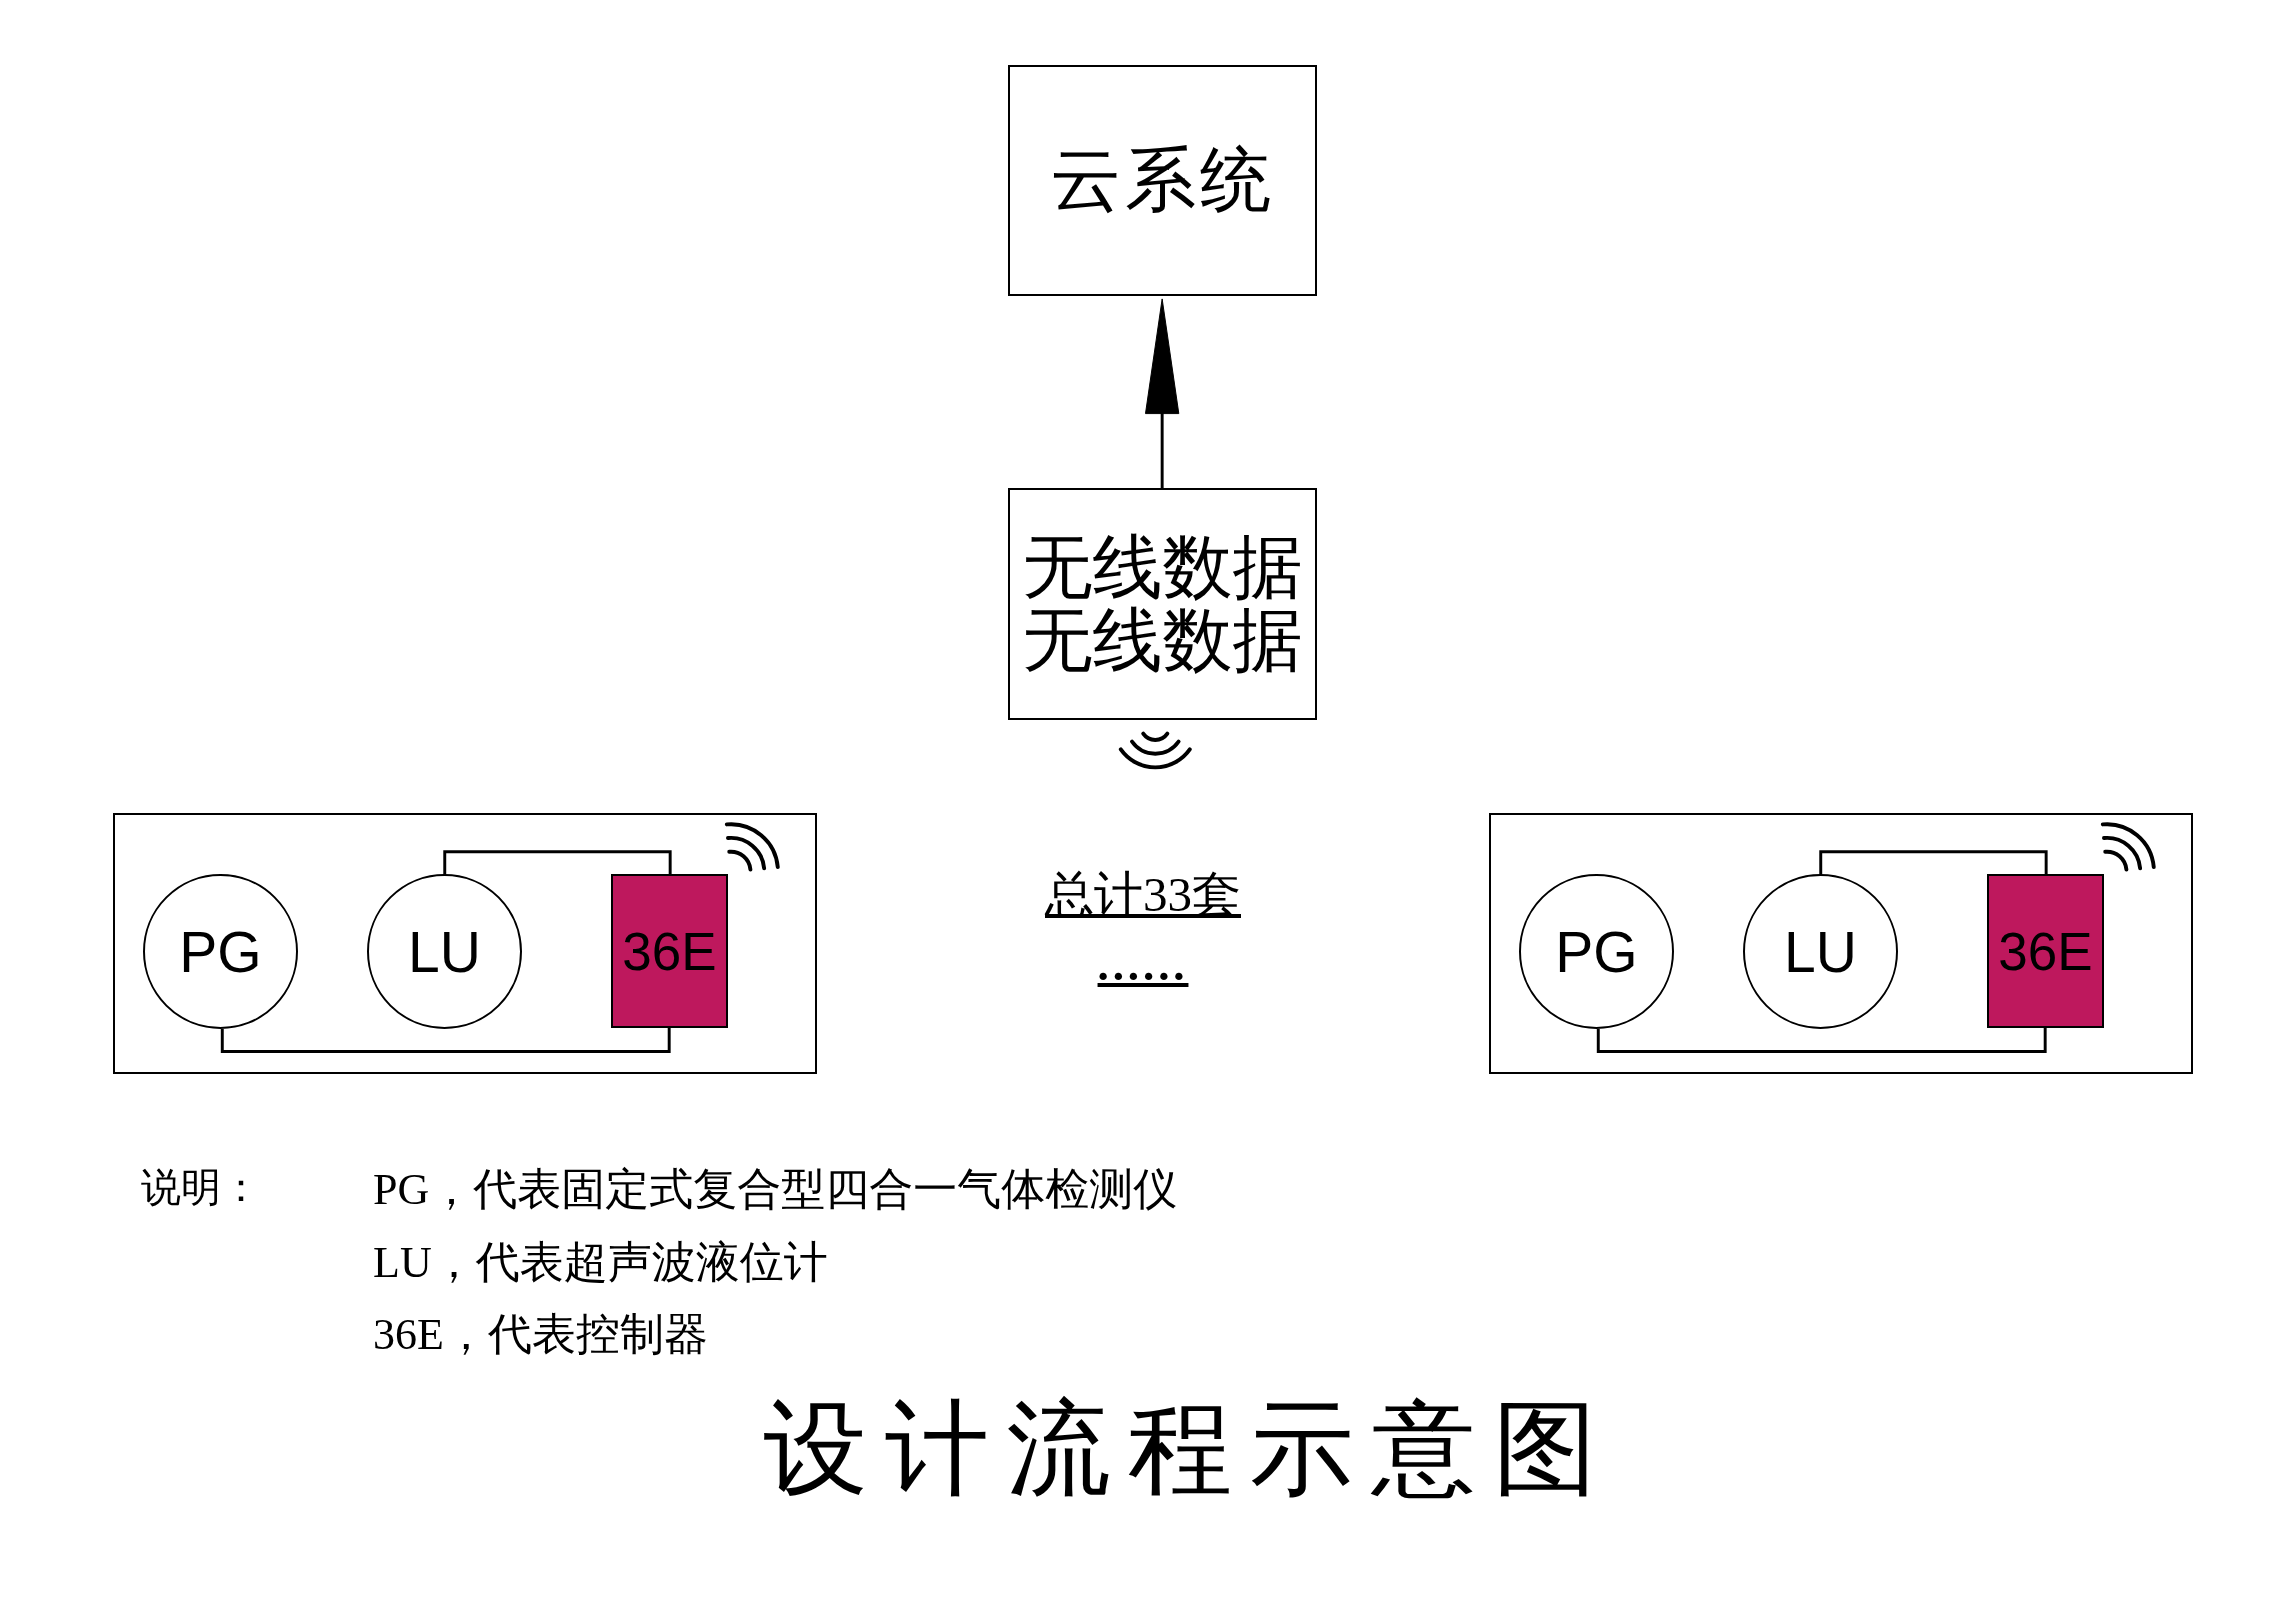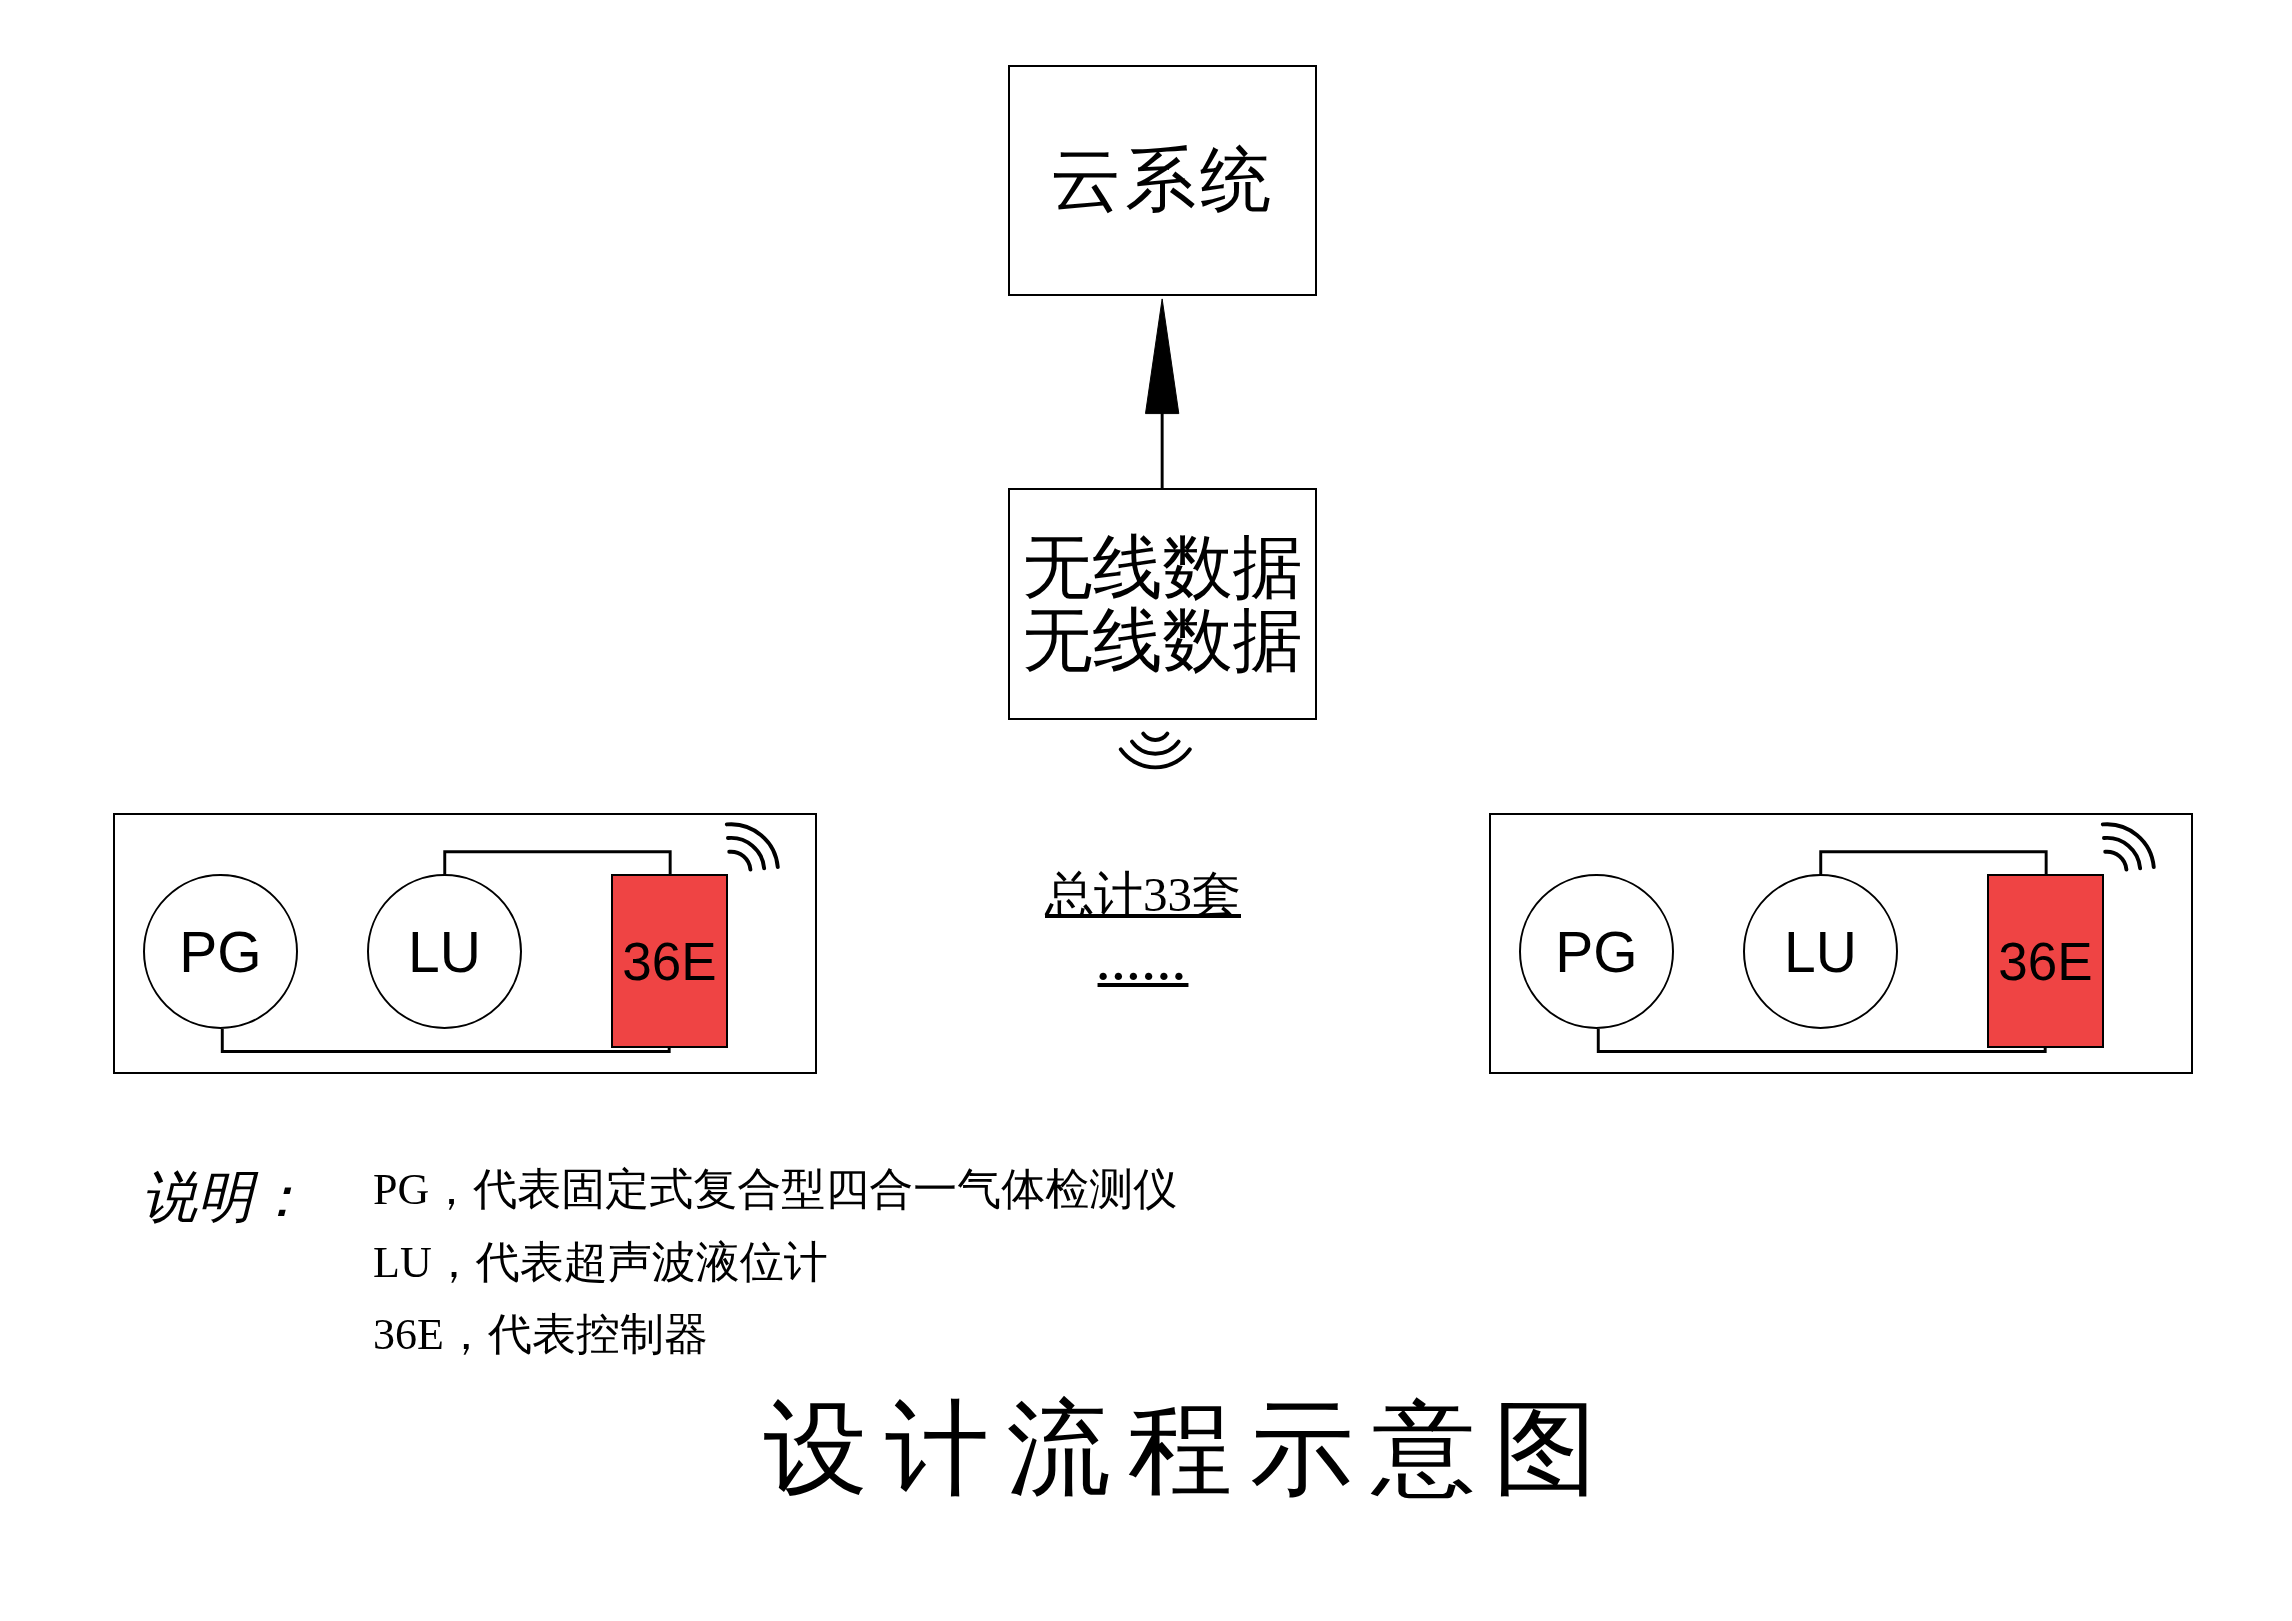--- a/index.html
+++ b/index.html
@@ -70,28 +70,28 @@
     font-family: "Liberation Sans", "DejaVu Sans", sans-serif;
     font-size: 57px;
     background: #ffffff;
   }
   .sensor-pg { left: 28px; }
   .sensor-lu { left: 252px; }
   .controller-rect {
     position: absolute;
     box-sizing: border-box;
     left: 496px; top: 59px;
-    width: 117px; height: 174px;
+    width: 117px; height: 154px;
     border: 2.9px solid #000000;
     display: flex;
     align-items: center;
     justify-content: center;
     font-family: "Liberation Sans", "DejaVu Sans", sans-serif;
     font-size: 53px;
-    background: #ef4444;
+    background: #be185d;
   }
   .count-note {
     position: absolute;
     left: 924px; top: 864px;
     width: 392px;
     text-align: center;
     text-decoration: underline;
   }
   .count-line {
     font-size: 49px;
@@ -100,22 +100,21 @@
   .count-dots {
     font-size: 45px;
     font-weight: bold;
     letter-spacing: 3.9px;
     line-height: 45px;
     margin-top: 17.6px;
   }
   .legend-label {
     position: absolute;
     left: 118px; top: 1160px;
-    font-size: 56px;
-    font-style: italic;
+    font-size: 40px;
   }
   .legend-item {
     position: absolute;
     left: 350px;
     font-size: 44px;
     white-space: nowrap;
   }
   .legend-item-1 { top: 1160px; }
   .legend-item-2 { top: 1233px; }
   .legend-item-3 { top: 1305px; }

